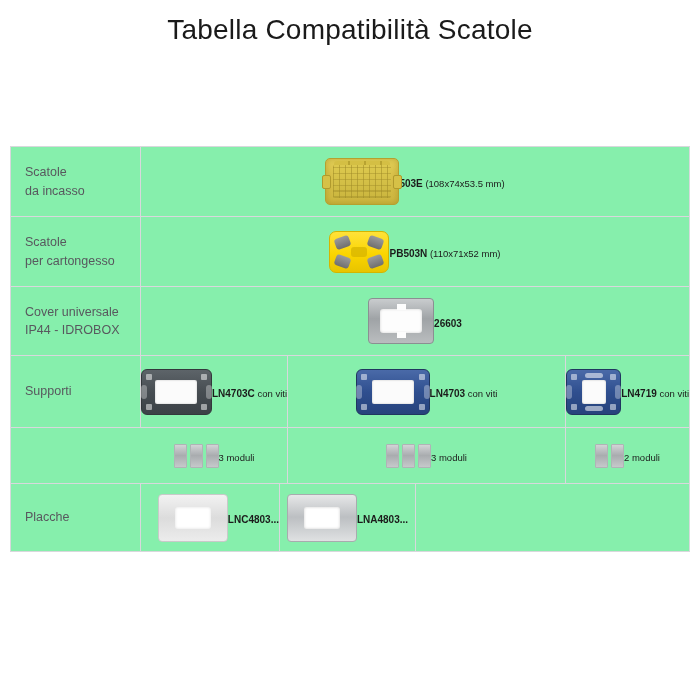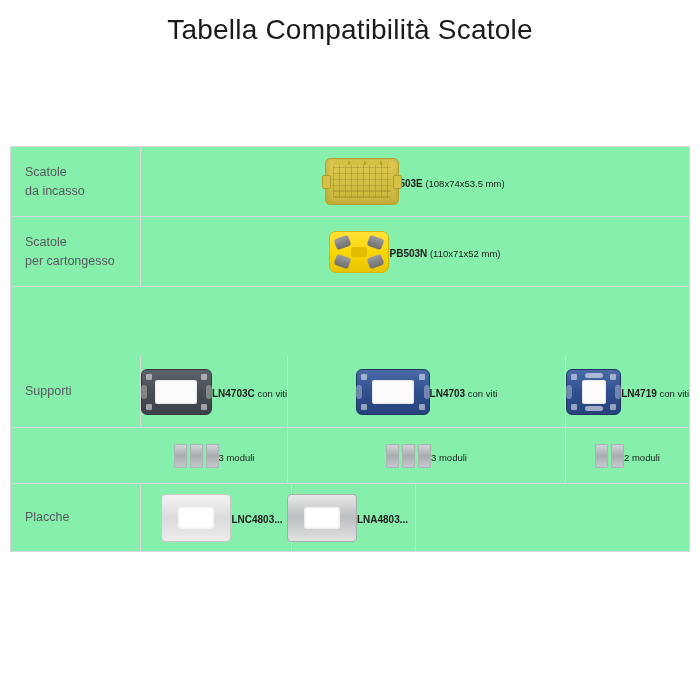--- a/index.html
+++ b/index.html
@@ -249,20 +249,38 @@
             <div class="clip c4"></div>
         </div>
         <div class="caption">
           <b>PB503N</b>
           <span class="dim">(110x71x52 mm)</span>
         </div>
       </div>
     </div>
   </div>
 
+  <div class="trow" style="top:140px;height:69px;">
+    <div class="rowlabel">
+      <span>
+        <span>Cover universale</span><br>
+        <span>IP44 - IDROBOX</span>
+      </span>
+    </div>
+    <div class="rowbody">
+      <div class="cell" style="left:0;right:0;">
+        <div class="art idrobox">
+          <div class="win"></div>
+        </div>
+        <div class="caption">
+          <b>26603</b>
+        </div>
+      </div>
+    </div>
+  </div>
 
   <div class="trow" style="top:209px;height:72px;">
     <div class="rowlabel">
       <span>Supporti</span>
     </div>
     <div class="rowbody">
       <div class="cell divR" style="left:0;width:147px;">
         <div class="art support grey">
           <div class="opening w3"></div>
           <div class="scr s1"></div>
@@ -338,21 +356,21 @@
         <div class="caption">2 moduli</div>
       </div>
     </div>
   </div>
 
   <div class="trow last" style="top:337px;height:67px;">
     <div class="rowlabel">
       <span>Placche</span>
     </div>
     <div class="rowbody">
-      <div class="cell divR" style="left:12px;width:139px;">
+      <div class="cell divR" style="left:0;width:139px;justify-content:flex-end;">
         <div class="art plate lnc">
           <div class="pwin w3"></div>
         </div>
         <div class="caption">
           <b>LNC4803...</b>
         </div>
       </div>
       <div class="cell divR" style="left:139px;width:136px;">
         <div class="art plate lna">
           <div class="pwin w3"></div>

